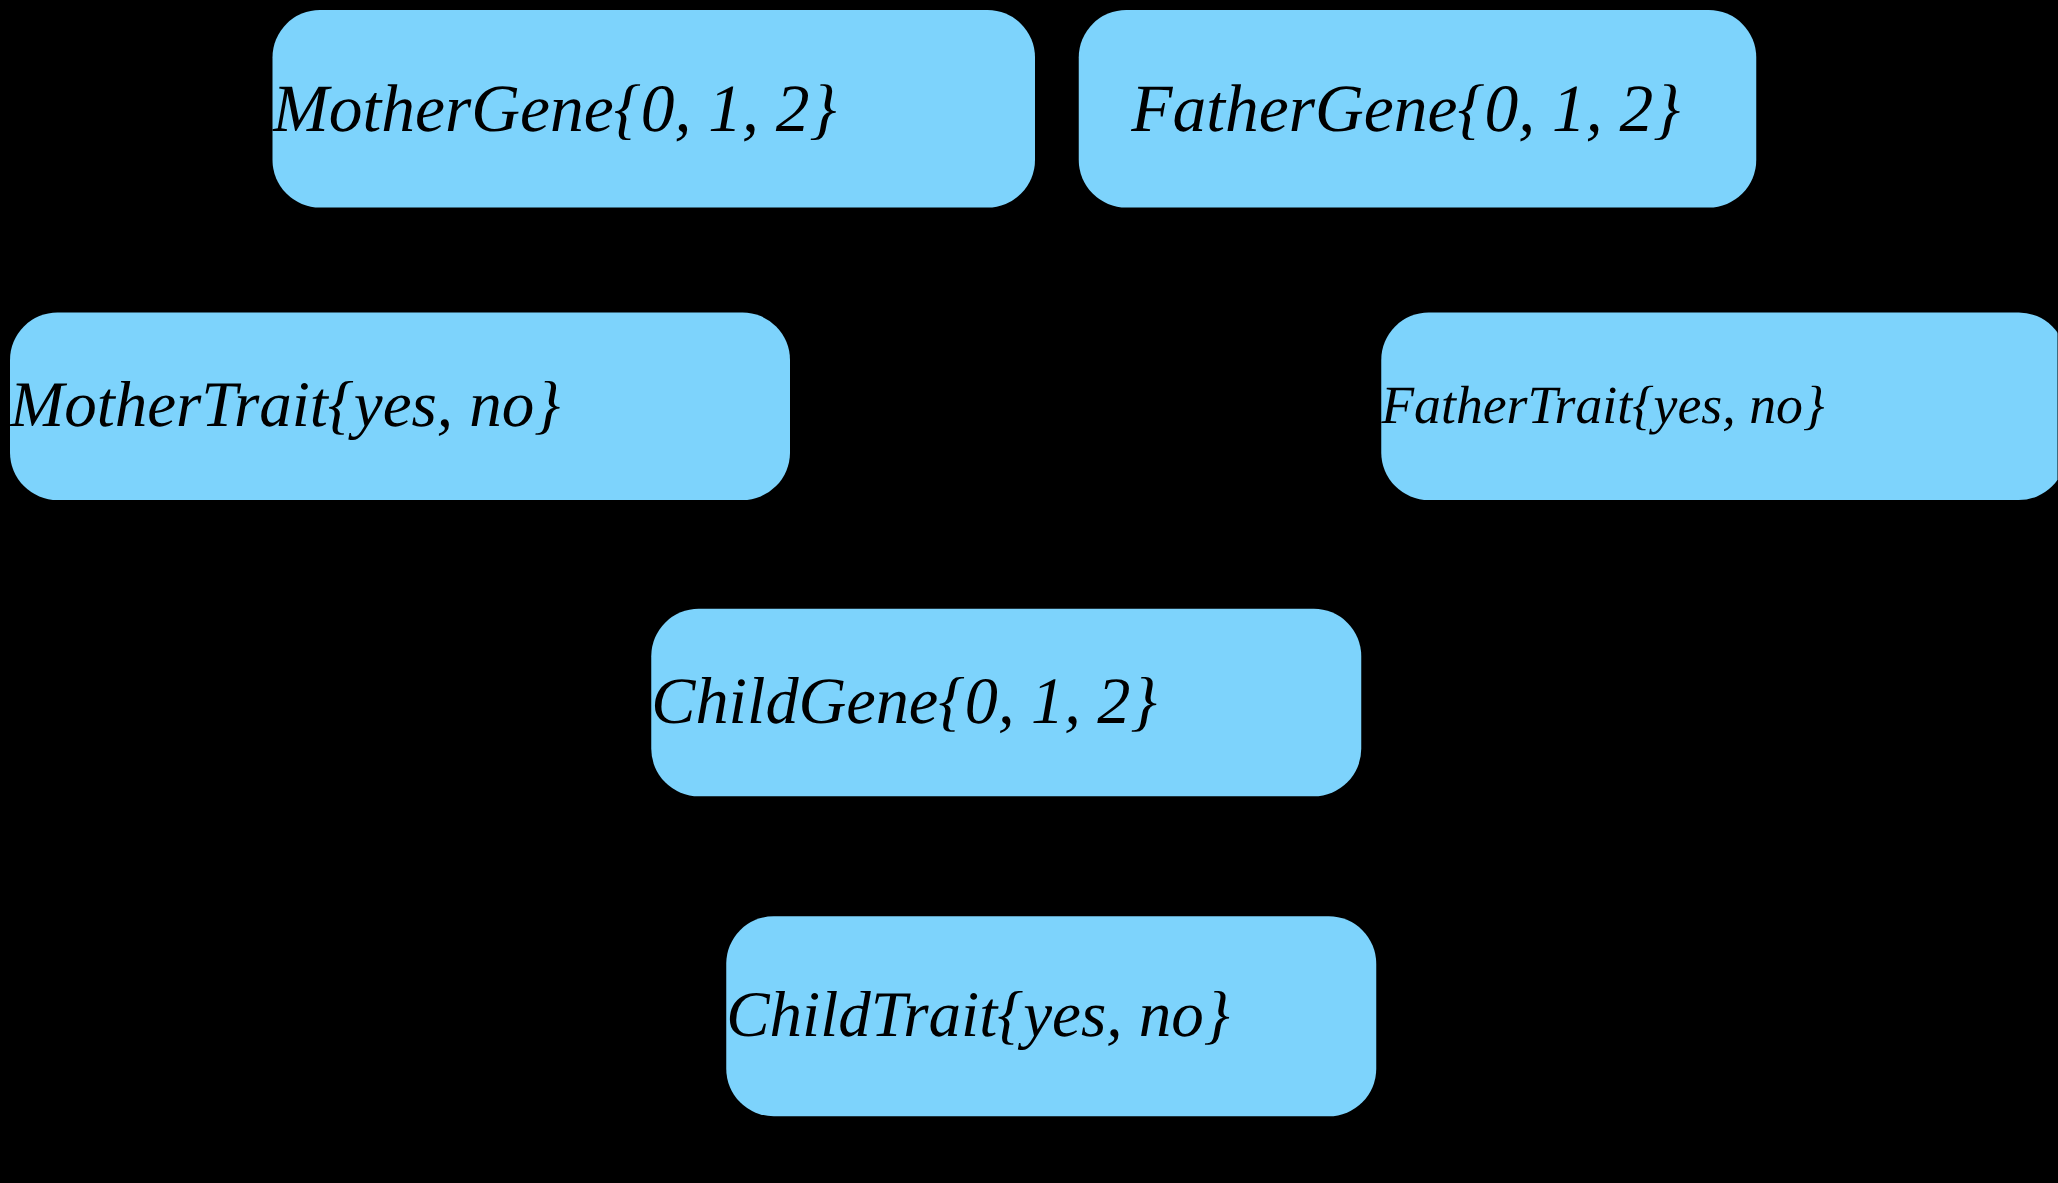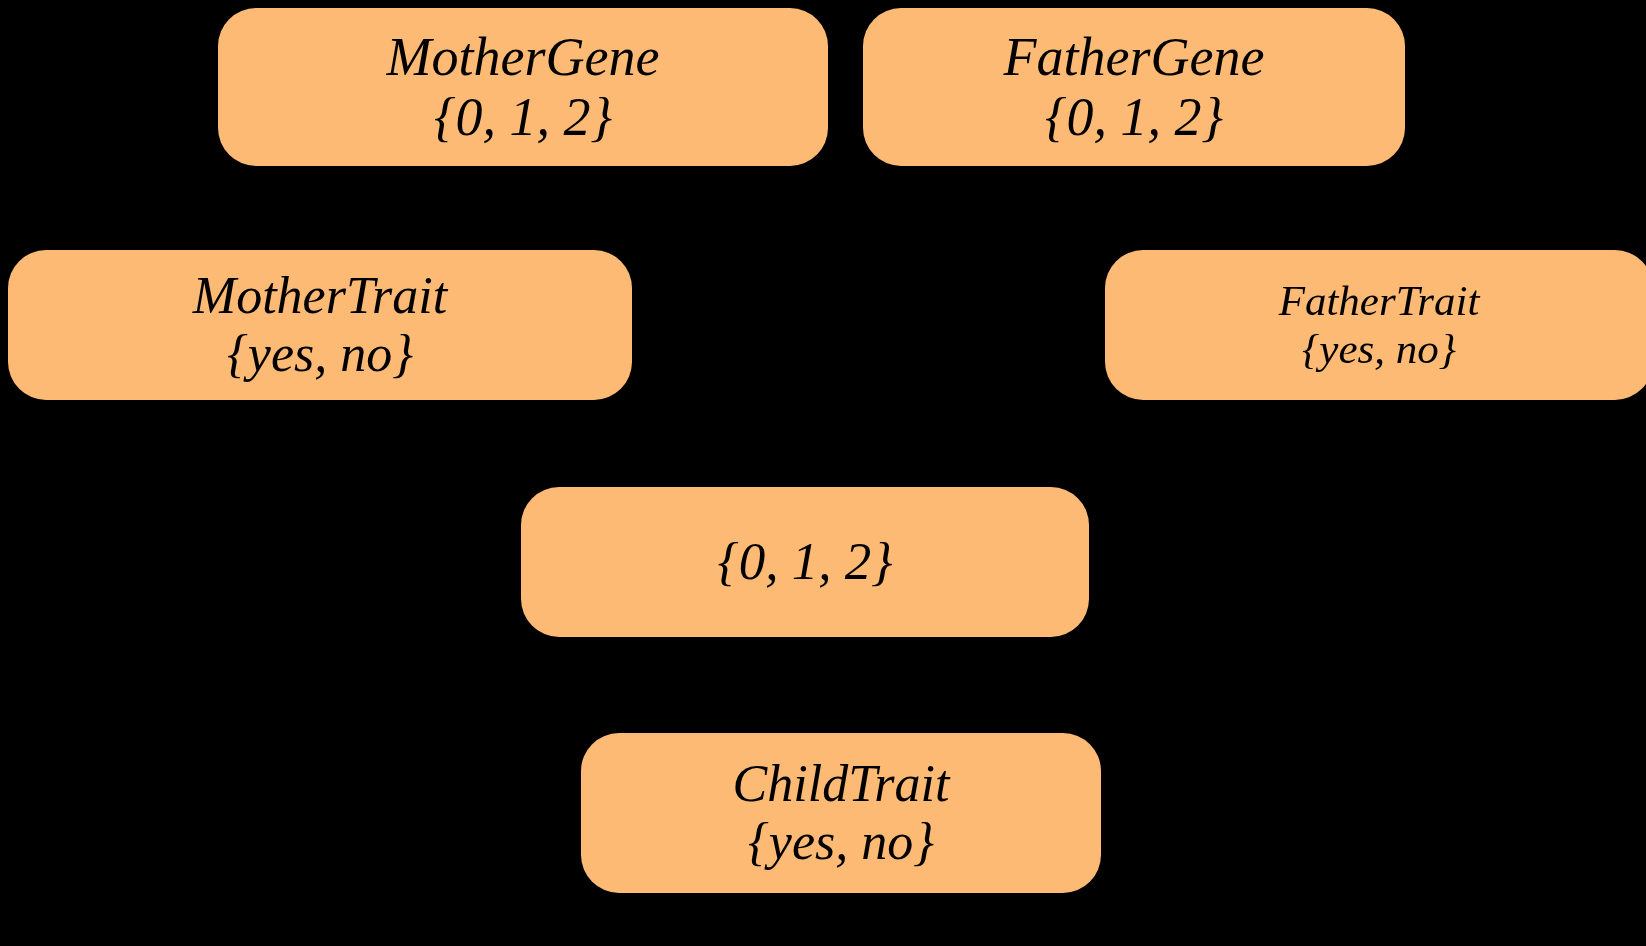--- a/index.html
+++ b/index.html
@@ -16,26 +16,26 @@
   }
   #canvas {
     position: relative;
     width: 1646px;
     height: 946px;
     background: #000000;
   }
   .node {
     position: absolute;
     box-sizing: border-box;
-    background: #fdba74;
+    background: #7dd3fc;
     border-radius: 38px;
     display: flex;
-    flex-direction: column;
+    flex-direction: row;
     align-items: center;
-    justify-content: center;
+    justify-content: flex-start;
     text-align: center;
     color: #000000;
     font-style: italic;
     line-height: 1.12;
     overflow: hidden;
   }
   .node .label {
     display: block;
     white-space: nowrap;
   }
@@ -47,20 +47,21 @@
   
   #node-mother-gene {
     left: 218px;  top: 8px;
     width: 610px; height: 158px;
     font-size: 54px;
   }
   #node-father-gene {
     left: 863px;  top: 8px;
     width: 542px; height: 158px;
     font-size: 54px;
+    padding-left: 42px;
   }
   #node-mother-trait {
     left: 8px;    top: 250px;
     width: 624px; height: 150px;
     font-size: 52px;
   }
   #node-father-trait {
     left: 1105px; top: 250px;
     width: 548px; height: 150px;
     font-size: 43px;
@@ -95,20 +96,21 @@
     <span class="label">MotherTrait</span>
     <span class="domain">{yes, no}</span>
   </div>
 
   <div class="node" id="node-father-trait">
     <span class="label">FatherTrait</span>
     <span class="domain">{yes, no}</span>
   </div>
 
   <div class="node" id="node-child-gene">
+    <span class="label">ChildGene</span>
     <span class="domain">{0, 1, 2}</span>
   </div>
 
   <div class="node" id="node-child-trait">
     <span class="label">ChildTrait</span>
     <span class="domain">{yes, no}</span>
   </div>
 
 </div>
 

